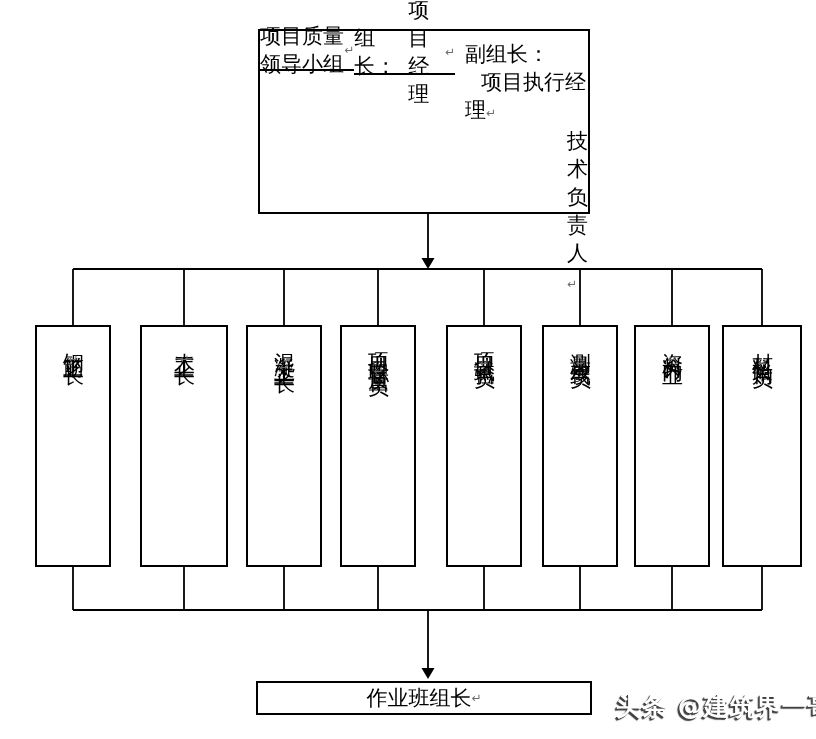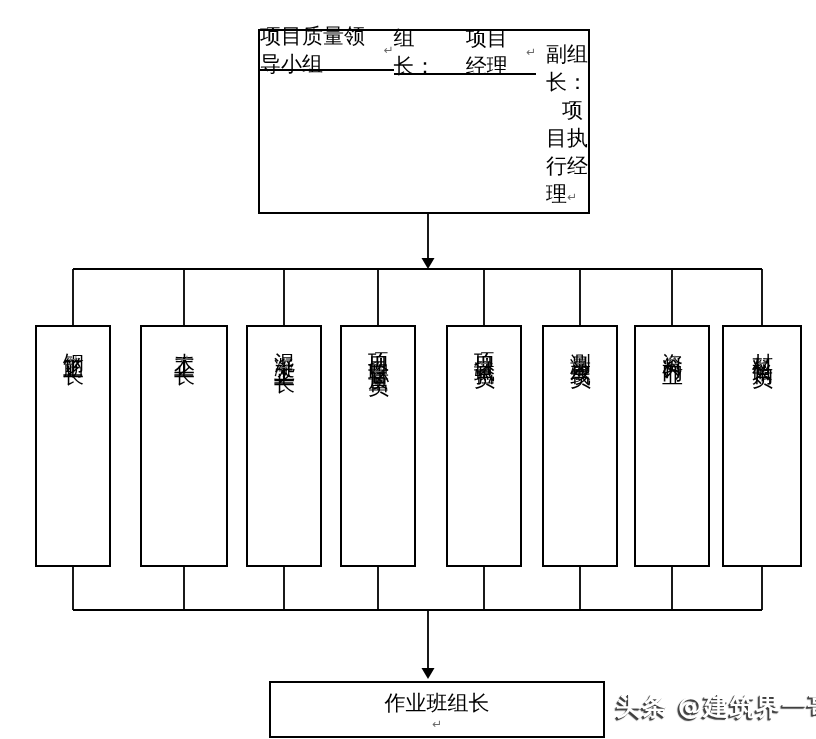--- a/index.html
+++ b/index.html
@@ -79,27 +79,26 @@
     font-size: 21px;
     letter-spacing: 4px;
     line-height: 1.1;
     padding-top: 9px;
   }
   .vflow .ret { letter-spacing: 0; }
 
   
   .bottom-box {
     position: absolute;
-    left: 269px; top: 681px;
-    width: 336px; height: 57px;
+    left: 256px; top: 681px;
+    width: 336px; height: 34px;
     border: 2px solid var(--line);
     background: var(--background);
     display: flex; align-items: center; justify-content: center;
     font-size: 21px;
-    flex-direction: column;
   }
 
   
   .watermark {
     position: absolute;
     left: 616px; top: 690px;
     font-family: "DejaVu Sans", sans-serif;
     font-weight: bold;
     font-size: 25px;
     letter-spacing: 1px;
@@ -152,20 +151,23 @@
     <div class="tb-leader">
       <span>组　长：</span>
       <span class="value">项目经理</span>
         <span class="ret">↵</span>
     </div>
     <div class="tb-deputy">
       <div>
         <span>副组长：</span>
         <span class="value">项目执行经理</span><span class="ret">↵</span>
       </div>
+      <div class="line2">
+        <span>技术负责人</span><span class="ret">↵</span>
+      </div>
     </div>
   </div>
 
   <div class="vbox" style="left:35px;  width:76px;">
     <div class="vflow"><span>钢筋工长</span><span class="ret">↵</span></div>
   </div>
   <div class="vbox" style="left:140px; width:88px;">
     <div class="vflow"><span>木工工长</span><span class="ret">↵</span></div>
   </div>
   <div class="vbox" style="left:246px; width:76px;">

